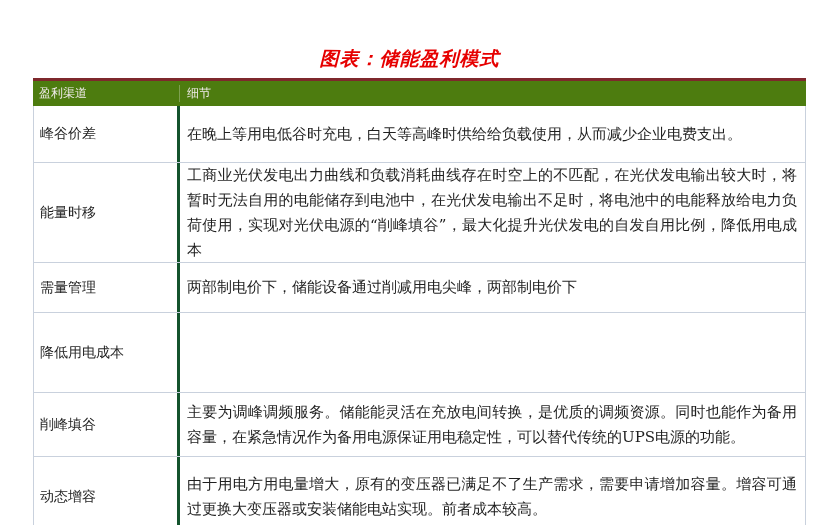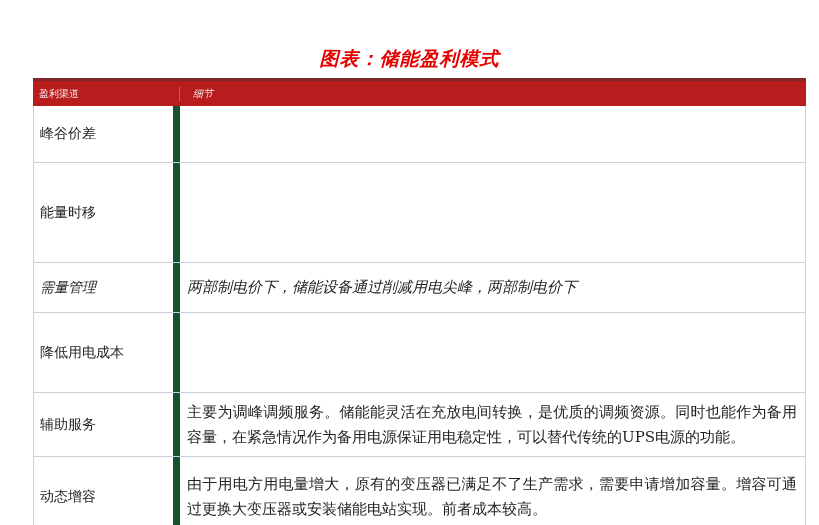--- a/index.html
+++ b/index.html
@@ -16,43 +16,43 @@
     text-align:center;
     font-size:19px; font-weight:bold; font-style:italic;
     letter-spacing:1px;
     color:#E60000;
   }
   .table {
     position:absolute; left:33px; top:37px; width:773px;
   }
   .thead {
     border-top:3px solid #7E282C;
-    background:#b91c1c;
+    background:#4d7c0f;
     height:25px;
     display:flex; align-items:center;
-    color:#F2ECEC; font-size:10px;
+    color:#F2ECEC; font-size:12px;
   }
   .th-channel { width:146px; padding-left:6px; box-sizing:border-box; }
-  .th-detail  { flex:1; padding-left:13px; box-sizing:border-box; border-left:1px solid rgba(255,255,255,0.28);font-style:italic; }
+  .th-detail  { flex:1; padding-left:7px; box-sizing:border-box; border-left:1px solid rgba(255,255,255,0.28); }
   .tbody {
     border-left:1px solid #C9D1DD;
     border-right:1px solid #C9D1DD;
     border-bottom:3px solid #B24C51;
   }
   .row { display:flex; border-bottom:1px solid #C9D1DD; }
   .row.last { border-bottom:1px solid #E6D2D4; }
   .r1 { height:56px; }
   .r2 { height:99px; }
-  .r3 { height:49px;font-style:italic; }
+  .r3 { height:49px; }
   .r4 { height:79px; }
   .r5 { height:63px; }
   .r6 { height:80px; }
   .cell-channel {
     width:146px; box-sizing:border-box;
-    border-right:7px solid #14532d;
+    border-right:3px solid #14532d;
     display:flex; align-items:center;
     padding-left:6px;
     font-size:14px; color:#1F1F1F;
   }
   .cell-detail {
     flex:1; box-sizing:border-box;
     display:flex; align-items:center;
     padding:0 8px 0 7px;
   }
   .cell-detail p {
@@ -77,39 +77,45 @@
 
     <div class="thead">
       <div class="th-channel">盈利渠道</div>
       <div class="th-detail">细节</div>
     </div>
 
     <div class="tbody">
 
       <div class="row r1">
         <div class="cell-channel">峰谷价差</div>
+        <div class="cell-detail">
+          <p>在晚上等用电低谷时充电，白天等高峰时供给给负载使用，从而减少企业电费支出。</p>
+        </div>
       </div>
 
       <div class="row r2">
         <div class="cell-channel">能量时移</div>
+        <div class="cell-detail">
+          <p>工商业光伏发电出力曲线和负载消耗曲线存在时空上的不匹配，在光伏发电输出较大时，将暂时无法自用的电能储存到电池中，在光伏发电输出不足时，将电池中的电能释放给电力负荷使用，实现对光伏电源的“削峰填谷”，最大化提升光伏发电的自发自用比例，降低用电成本</p>
+        </div>
       </div>
 
       <div class="row r3">
         <div class="cell-channel">需量管理</div>
         <div class="cell-detail">
           <p>两部制电价下，储能设备通过削减用电尖峰，两部制电价下</p>
         </div>
       </div>
 
       <div class="row r4">
         <div class="cell-channel">降低用电成本</div>
       </div>
 
       <div class="row r5">
-        <div class="cell-channel">辅助服务</div>
+        <div class="cell-channel">削峰填谷</div>
         <div class="cell-detail">
           <p>主要为调峰调频服务。储能能灵活在充放电间转换，是优质的调频资源。同时也能作为备用容量，在紧急情况作为备用电源保证用电稳定性，可以替代传统的UPS电源的功能。</p>
         </div>
       </div>
 
       <div class="row r6 last">
         <div class="cell-channel">动态增容</div>
         <div class="cell-detail">
           <p>由于用电方用电量增大，原有的变压器已满足不了生产需求，需要申请增加容量。增容可通过更换大变压器或安装储能电站实现。前者成本较高。</p>
         </div>

